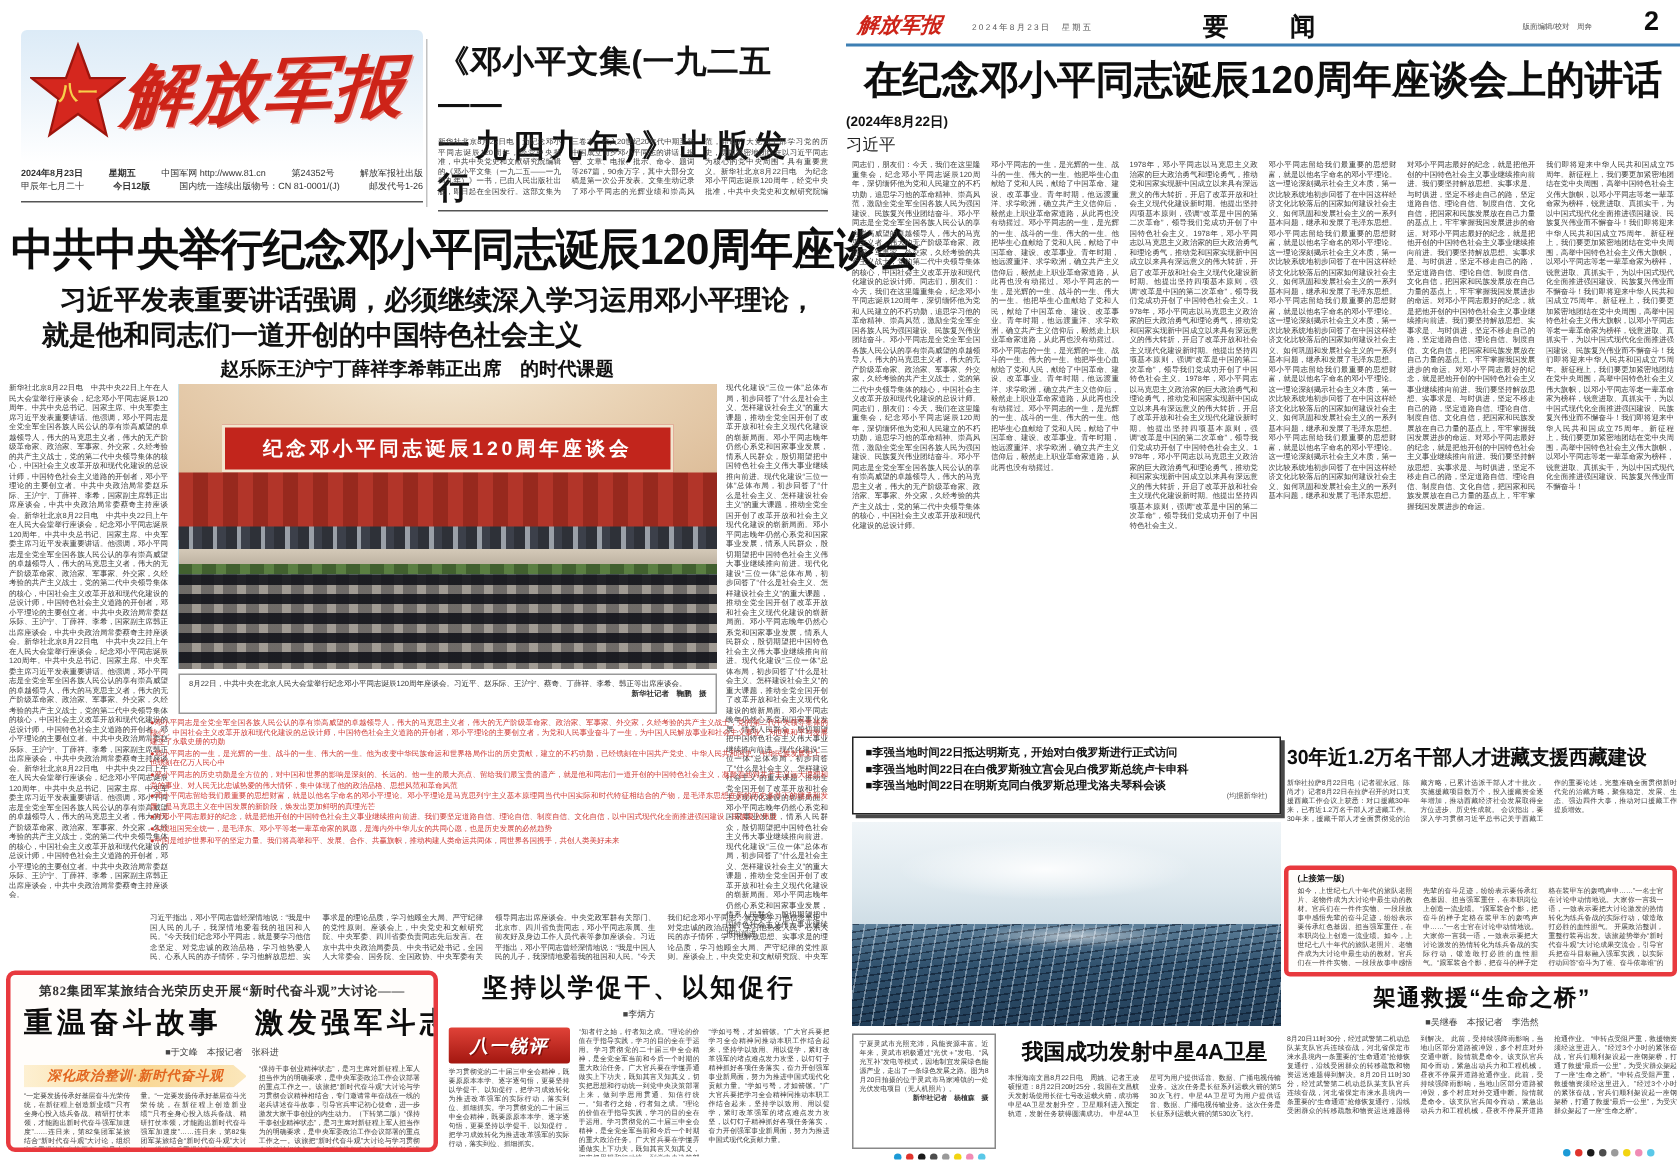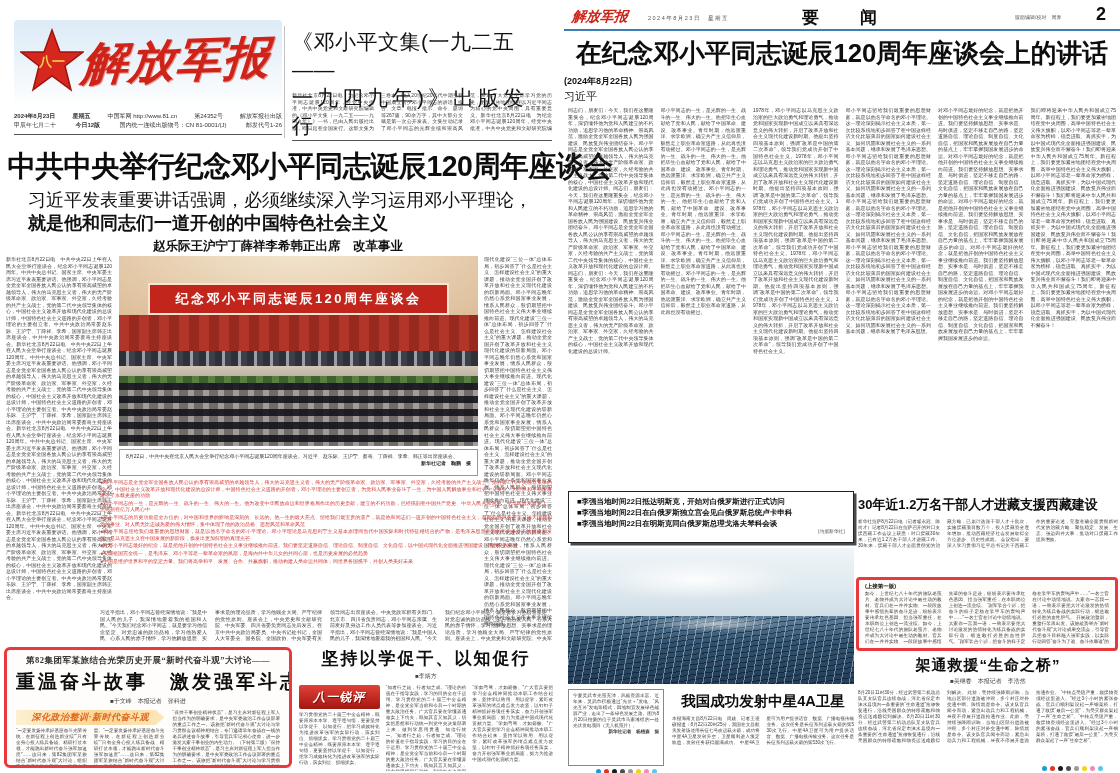--- a/index.html
+++ b/index.html
@@ -13,26 +13,26 @@
   .cols3{column-count:3;column-gap:7px}
   .cols4{column-count:4;column-gap:8px}
   
   .nameplate-bg{left:14px;top:20px;width:268px;height:88px;background:linear-gradient(180deg,#dcebf7 0%,#eef5fb 55%,#ffffff 100%);border-radius:4px}
   .star-wrap{left:20px;top:28px;width:64px;height:66px}
   .paper-title{left:82px;top:24px;width:200px;font-family:"DejaVu Serif","Liberation Serif",serif;font-weight:bold;font-style:italic;font-size:46px;line-height:72px;color:#cd2318;letter-spacing:1px;transform:skewX(-6deg) rotate(-2deg);text-shadow:1px 1px 0 #e98d85}
   .dateline{left:14px;top:112px;width:268px;font-size:6px;line-height:9px;color:#333;border-bottom:1px solid #555;padding-bottom:4px}
   .dateline .row{display:flex;justify-content:space-between;white-space:nowrap}
   .dateline b{font-weight:bold}
   .mast-divider{left:284px;top:26px;width:1px;height:112px;background:#c2c2c2}
-  .collection-hl{left:292px;top:28px;width:260px;font-size:21px;line-height:28px;font-weight:400;color:#111;letter-spacing:0.5px}
+  .collection-hl{left:292px;top:28px;width:260px;font-size:21px;line-height:28px;font-weight:700;color:#111;letter-spacing:0.5px}
   .collection-body{left:292px;top:92px;width:260px;height:44px}
   .mast-rule{left:292px;top:140px;width:260px;height:1px;background:#555}
   
   .lead-hl{left:2px;top:147px;width:552px;text-align:center;font-size:29px;font-weight:900;letter-spacing:-0.5px;color:#0d0d0d;white-space:nowrap;transform:scaleX(.98)}
-  .lead-sub1{left:4px;top:188px;width:552px;text-align:center;font-size:18px;font-weight:400;color:#111;white-space:nowrap}
+  .lead-sub1{left:16px;top:188px;width:552px;text-align:center;font-size:18px;font-weight:700;color:#111;white-space:nowrap}
   .lead-sub2{left:28px;top:211px;width:520px;text-align:left;font-size:18px;font-weight:900;color:#111;white-space:nowrap}
   .lead-att{left:2px;top:238px;width:552px;text-align:center;font-size:12.5px;font-weight:bold;color:#111}
   .lead-colL{left:6px;top:256px;width:106px;height:387px}
   .lead-colR{left:484px;top:256px;width:68px;height:387px}
   
   .meeting{left:119px;top:256px;width:359px;height:190px;overflow:hidden;background:#7dd3fc}
   .m-ceiling{position:absolute;left:0;top:0;right:0;height:32%;background:radial-gradient(ellipse at 50% -40%,#f6ecd9 0%,#e9d2b4 55%,#ddbd99 100%)}
   .m-banner{position:absolute;top:14%;left:8%;right:8%;height:17%;background:#c2251c;border:2px solid #f2e6cf;display:flex;align-items:center;justify-content:center;color:#fff;font-weight:bold;font-size:13px;letter-spacing:2.5px;white-space:nowrap}
   .m-curtain{position:absolute;top:31%;left:0;right:0;height:24%;background:repeating-linear-gradient(90deg,#b23529 0 10px,#97291e 10px 20px)}
   .m-dais{position:absolute;top:50%;left:0;right:0;height:8%;background:repeating-linear-gradient(90deg,#2e3138 0 7px,#9aa0a8 7px 10px,#3c404a 10px 16px)}
@@ -141,21 +141,21 @@
     <div class="abs collection-hl">
       <div>《邓小平文集(一九二五——</div>
       <div style="letter-spacing:4px">一九四九年)》出版发行</div>
     </div>
     <div class="abs collection-body micro cols3">新华社北京8月22日电　为纪念邓小平同志诞辰120周年，经党中央批准，中共中央党史和文献研究院编辑的《邓小平文集（一九二五——一九四九年）》一书，已由人民出版社出版，即日起在全国发行。这部文集为三卷本，收入20世纪20年代中期至新中国成立前夕邓小平同志的讲话、报告、文章、电报、批示、命令、题词等267篇，90余万字，其中大部分文稿是第一次公开发表。文集生动记录了邓小平同志的光辉业绩和崇高风范，帮助广大党员干部学习党的历史，更加紧密地团结在以习近平同志为核心的党中央周围，具有重要意义。新华社北京8月22日电　为纪念邓小平同志诞辰120周年，经党中央批准，中共中央党史和文献研究院编辑的《邓小平文集（一九二五——一九四九年）》一书，已由人民出版社出版，即日起在全国发行。这部文集为三卷本，收入20世纪20年代中期至新中国成立前夕邓小平同志的讲话、报告、文章、电报、批示、命令、题词等267篇，90余万字，其中大部分文稿是第一次公开发表。文集生动记录了邓小平同志的光辉业绩和崇高风范，帮助广大党员干部学习党的历史，更加紧密地团结在以习近平同志为核心的党中央周围，具有重要意义。</div>
     <div class="abs mast-rule"></div>
 
     <div class="abs lead-hl">中共中央举行纪念邓小平同志诞辰120周年座谈会</div>
     <div class="abs lead-sub1">习近平发表重要讲话强调，必须继续深入学习运用邓小平理论，</div>
     <div class="abs lead-sub2">就是他和同志们一道开创的中国特色社会主义</div>
-    <div class="abs lead-att">赵乐际王沪宁丁薛祥李希韩正出席　改革事业</div>
+    <div class="abs lead-att">赵乐际王沪宁丁薛祥李希韩正出席　的时代课题</div>
 
     <div class="abs lead-colL micro">新华社北京8月22日电　中共中央22日上午在人民大会堂举行座谈会，纪念邓小平同志诞辰120周年。中共中央总书记、国家主席、中央军委主席习近平发表重要讲话。他强调，邓小平同志是全党全军全国各族人民公认的享有崇高威望的卓越领导人，伟大的马克思主义者，伟大的无产阶级革命家、政治家、军事家、外交家，久经考验的共产主义战士，党的第二代中央领导集体的核心，中国社会主义改革开放和现代化建设的总设计师，中国特色社会主义道路的开创者，邓小平理论的主要创立者。中共中央政治局常委赵乐际、王沪宁、丁薛祥、李希，国家副主席韩正出席座谈会，中共中央政治局常委蔡奇主持座谈会。新华社北京8月22日电　中共中央22日上午在人民大会堂举行座谈会，纪念邓小平同志诞辰120周年。中共中央总书记、国家主席、中央军委主席习近平发表重要讲话。他强调，邓小平同志是全党全军全国各族人民公认的享有崇高威望的卓越领导人，伟大的马克思主义者，伟大的无产阶级革命家、政治家、军事家、外交家，久经考验的共产主义战士，党的第二代中央领导集体的核心，中国社会主义改革开放和现代化建设的总设计师，中国特色社会主义道路的开创者，邓小平理论的主要创立者。中共中央政治局常委赵乐际、王沪宁、丁薛祥、李希，国家副主席韩正出席座谈会，中共中央政治局常委蔡奇主持座谈会。新华社北京8月22日电　中共中央22日上午在人民大会堂举行座谈会，纪念邓小平同志诞辰120周年。中共中央总书记、国家主席、中央军委主席习近平发表重要讲话。他强调，邓小平同志是全党全军全国各族人民公认的享有崇高威望的卓越领导人，伟大的马克思主义者，伟大的无产阶级革命家、政治家、军事家、外交家，久经考验的共产主义战士，党的第二代中央领导集体的核心，中国社会主义改革开放和现代化建设的总设计师，中国特色社会主义道路的开创者，邓小平理论的主要创立者。中共中央政治局常委赵乐际、王沪宁、丁薛祥、李希，国家副主席韩正出席座谈会，中共中央政治局常委蔡奇主持座谈会。新华社北京8月22日电　中共中央22日上午在人民大会堂举行座谈会，纪念邓小平同志诞辰120周年。中共中央总书记、国家主席、中央军委主席习近平发表重要讲话。他强调，邓小平同志是全党全军全国各族人民公认的享有崇高威望的卓越领导人，伟大的马克思主义者，伟大的无产阶级革命家、政治家、军事家、外交家，久经考验的共产主义战士，党的第二代中央领导集体的核心，中国社会主义改革开放和现代化建设的总设计师，中国特色社会主义道路的开创者，邓小平理论的主要创立者。中共中央政治局常委赵乐际、王沪宁、丁薛祥、李希，国家副主席韩正出席座谈会，中共中央政治局常委蔡奇主持座谈会。</div>
     <div class="abs lead-colR micro">现代化建设“三位一体”总体布局，初步回答了“什么是社会主义、怎样建设社会主义”的重大课题，推动全党全国开创了改革开放和社会主义现代化建设的崭新局面。邓小平同志晚年仍然心系党和国家事业发展，情系人民群众，殷切期望把中国特色社会主义伟大事业继续推向前进。现代化建设“三位一体”总体布局，初步回答了“什么是社会主义、怎样建设社会主义”的重大课题，推动全党全国开创了改革开放和社会主义现代化建设的崭新局面。邓小平同志晚年仍然心系党和国家事业发展，情系人民群众，殷切期望把中国特色社会主义伟大事业继续推向前进。现代化建设“三位一体”总体布局，初步回答了“什么是社会主义、怎样建设社会主义”的重大课题，推动全党全国开创了改革开放和社会主义现代化建设的崭新局面。邓小平同志晚年仍然心系党和国家事业发展，情系人民群众，殷切期望把中国特色社会主义伟大事业继续推向前进。现代化建设“三位一体”总体布局，初步回答了“什么是社会主义、怎样建设社会主义”的重大课题，推动全党全国开创了改革开放和社会主义现代化建设的崭新局面。邓小平同志晚年仍然心系党和国家事业发展，情系人民群众，殷切期望把中国特色社会主义伟大事业继续推向前进。现代化建设“三位一体”总体布局，初步回答了“什么是社会主义、怎样建设社会主义”的重大课题，推动全党全国开创了改革开放和社会主义现代化建设的崭新局面。邓小平同志晚年仍然心系党和国家事业发展，情系人民群众，殷切期望把中国特色社会主义伟大事业继续推向前进。现代化建设“三位一体”总体布局，初步回答了“什么是社会主义、怎样建设社会主义”的重大课题，推动全党全国开创了改革开放和社会主义现代化建设的崭新局面。邓小平同志晚年仍然心系党和国家事业发展，情系人民群众，殷切期望把中国特色社会主义伟大事业继续推向前进。</div>
 
     <div class="abs meeting">
       <div class="m-ceiling"></div>
       <div class="m-banner">纪念邓小平同志诞辰120周年座谈会</div>
       <div class="m-curtain"></div>
       <div class="m-dais"></div>
       <div class="m-table"></div>

